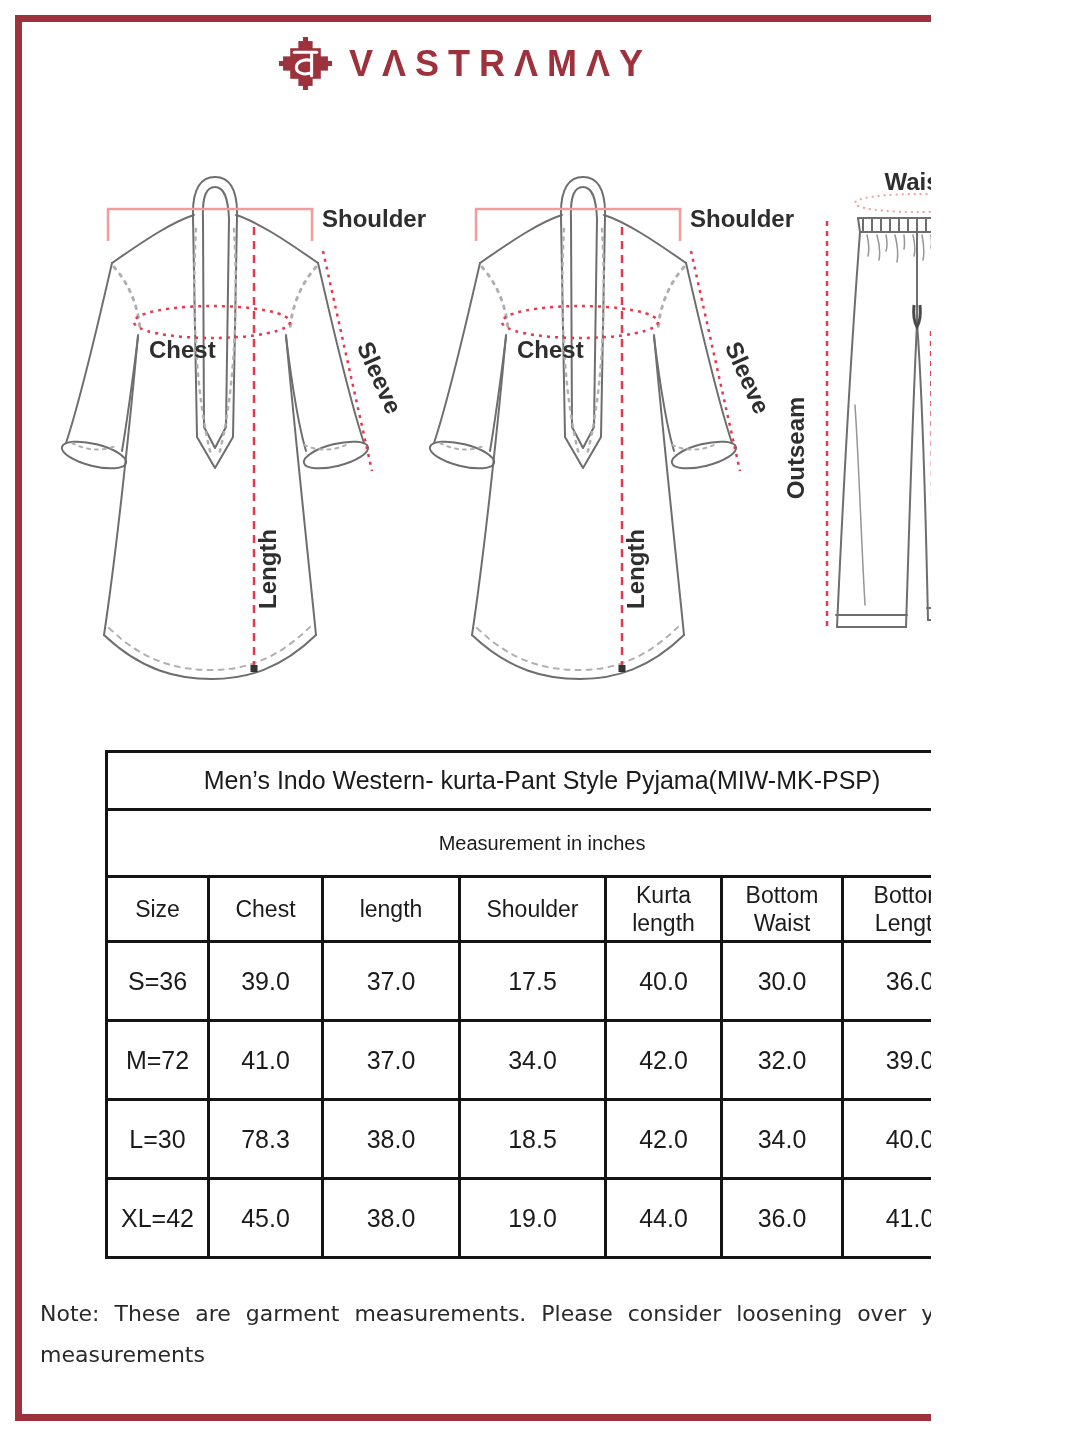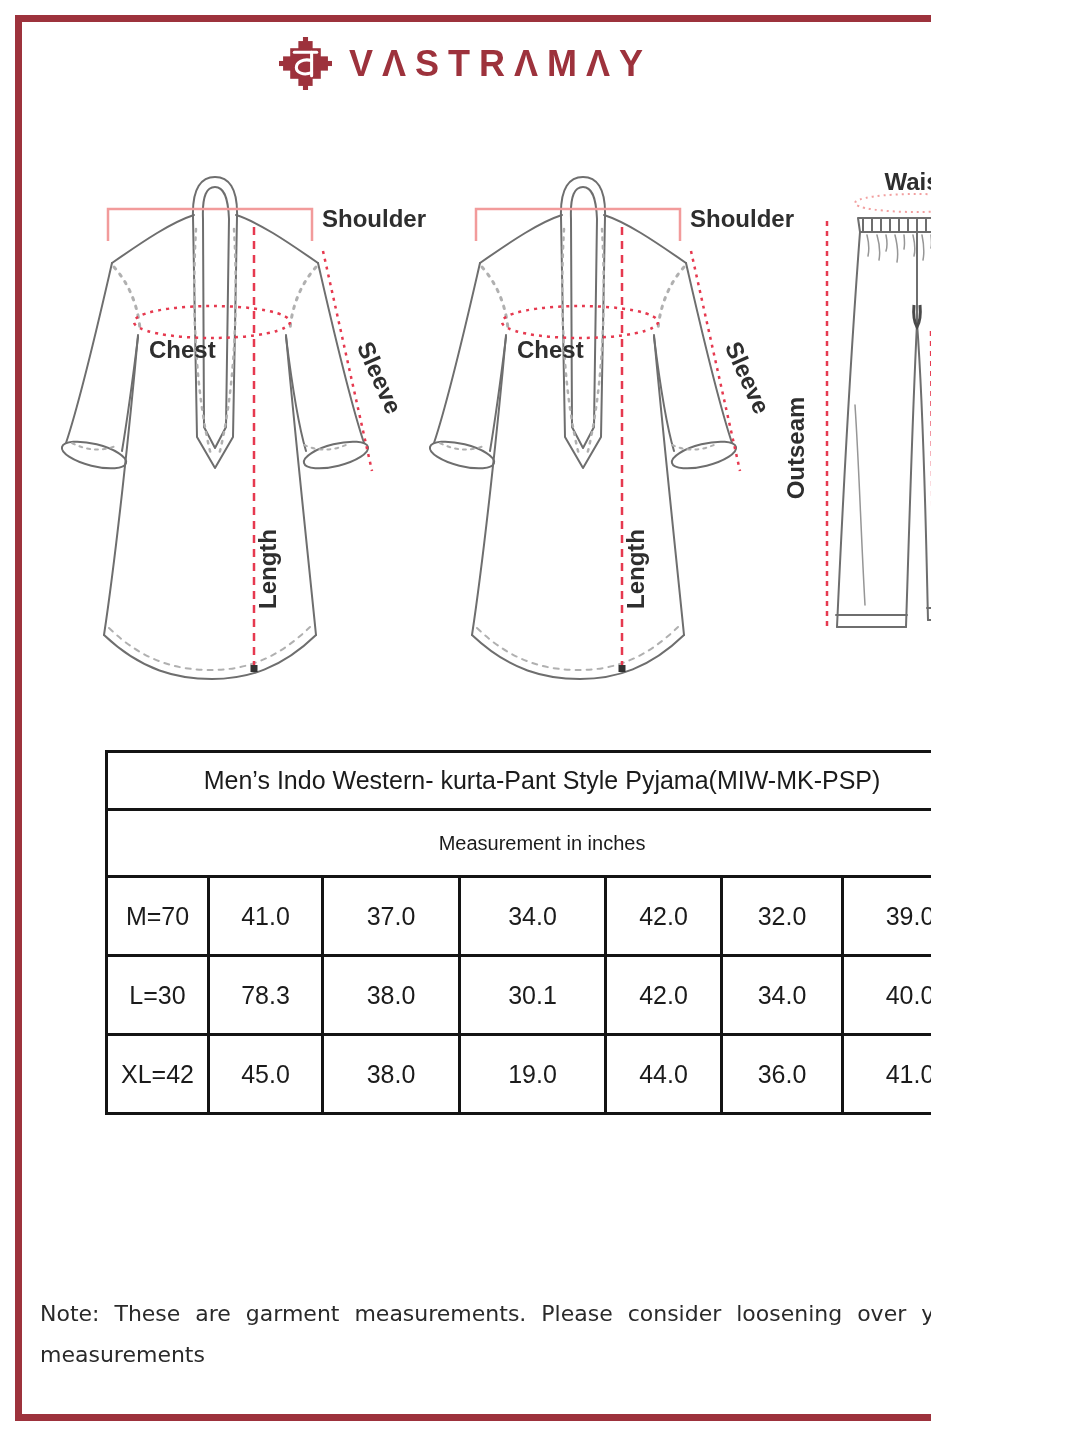--- a/index.html
+++ b/index.html
@@ -152,34 +152,52 @@
         <col style="width:121px">
         <col style="width:135px">
     </colgroup>
     <tbody>
         <tr class="title-row">
       <td colspan="7">Men’s Indo Western- kurta-Pant Style Pyjama(MIW-MK-PSP)</td>
     </tr>
     <tr class="subtitle-row">
       <td colspan="7">Measurement in inches</td>
     </tr>
-    <tr class="data-row">
-      <td>M=70</td>
+    <tr class="head-row">
+      <td>Size</td>
+      <td>Chest</td>
+      <td>length</td>
+      <td>Shoulder</td>
+      <td>Kurta length</td>
+      <td>Bottom Waist</td>
+      <td>Bottom Length</td>
+    </tr>
+    <tr class="data-row">
+      <td>S=36</td>
+      <td>39.0</td>
+      <td>37.0</td>
+      <td>17.5</td>
+      <td>40.0</td>
+      <td>30.0</td>
+      <td>36.0</td>
+    </tr>
+    <tr class="data-row">
+      <td>M=72</td>
       <td>41.0</td>
       <td>37.0</td>
       <td>34.0</td>
       <td>42.0</td>
       <td>32.0</td>
       <td>39.0</td>
     </tr>
     <tr class="data-row">
       <td>L=30</td>
       <td>78.3</td>
       <td>38.0</td>
-      <td>30.1</td>
+      <td>18.5</td>
       <td>42.0</td>
       <td>34.0</td>
       <td>40.0</td>
     </tr>
     <tr class="data-row">
       <td>XL=42</td>
       <td>45.0</td>
       <td>38.0</td>
       <td>19.0</td>
       <td>44.0</td>

